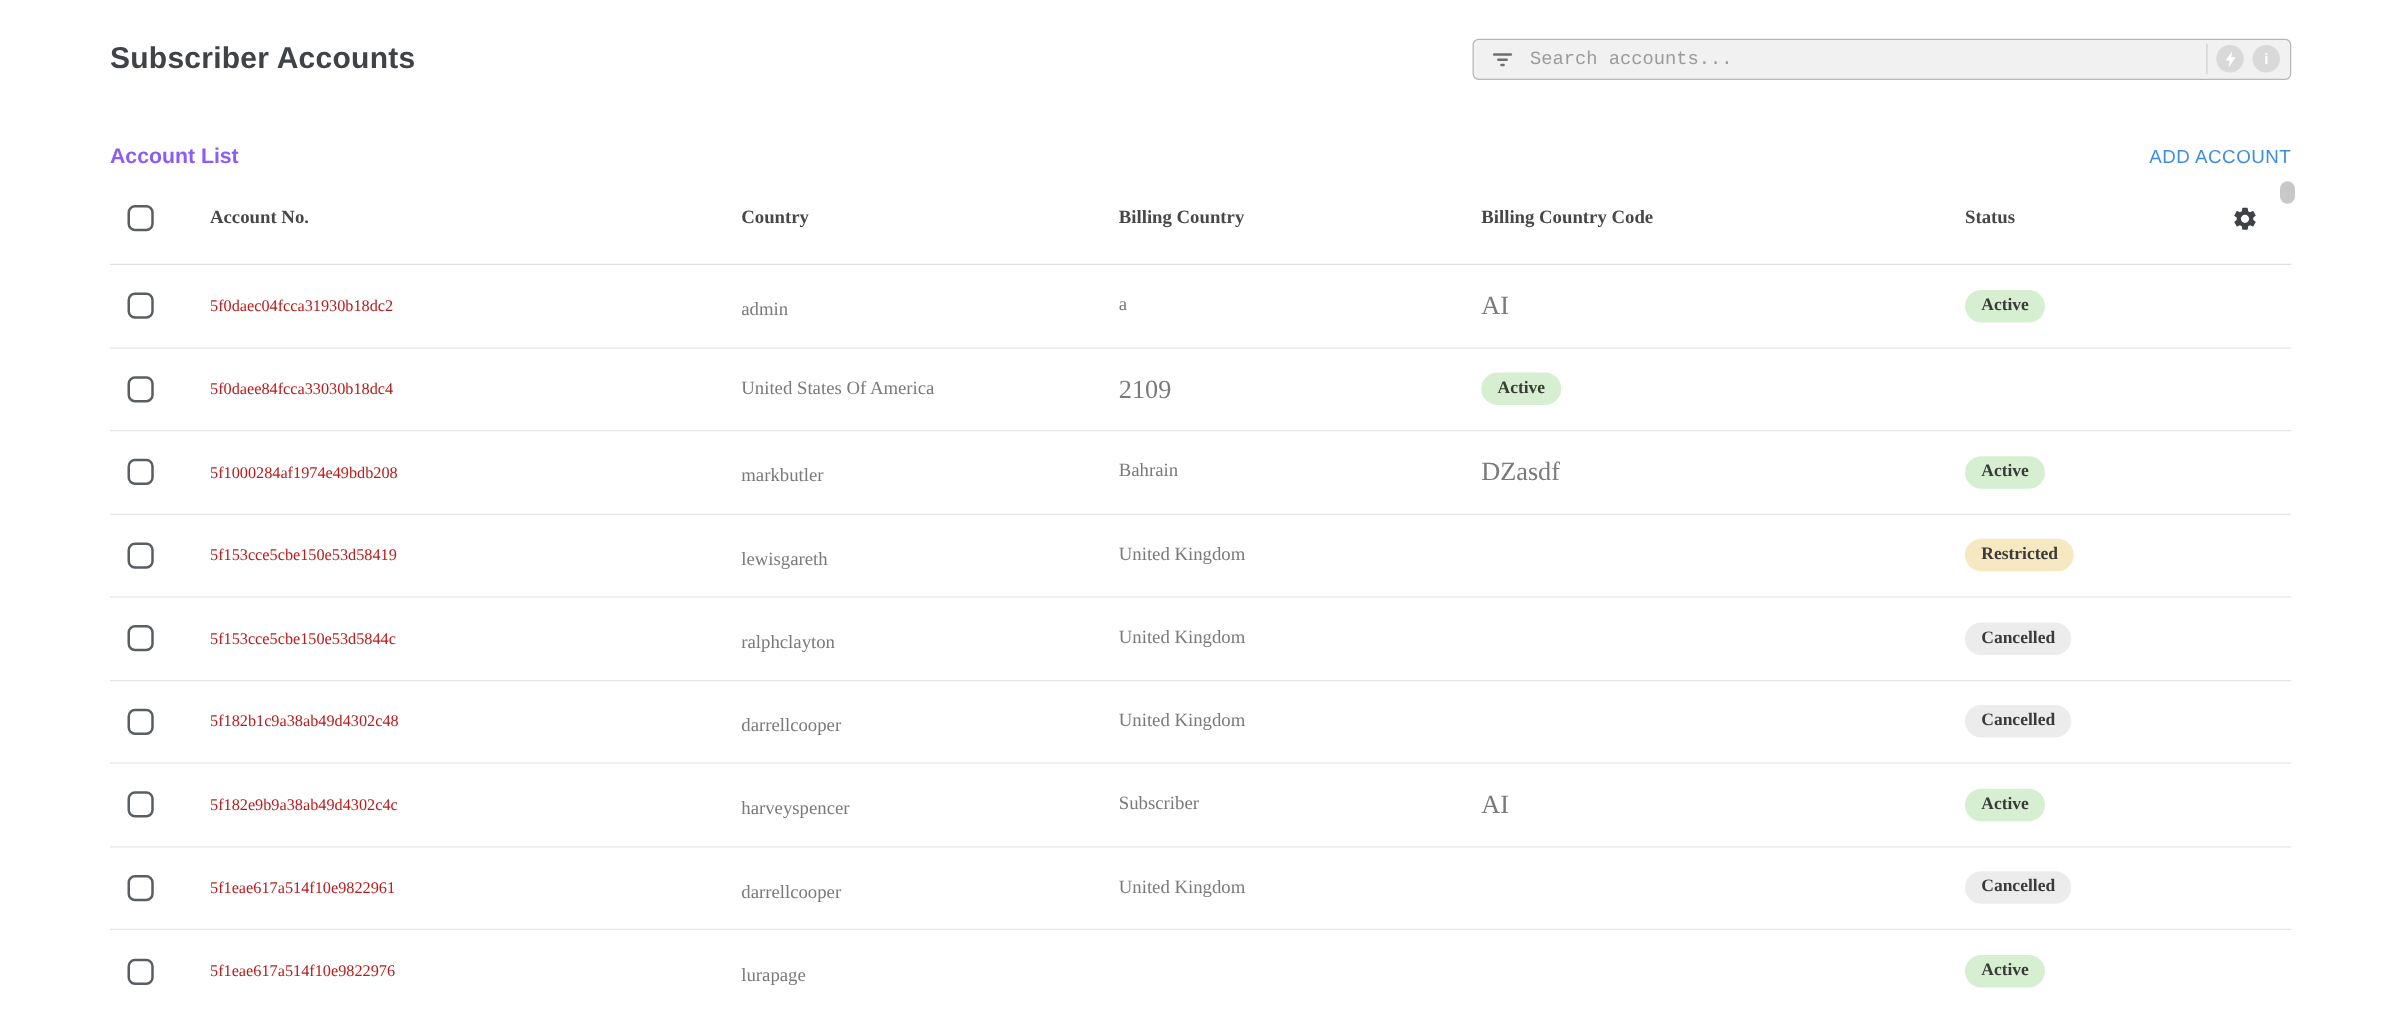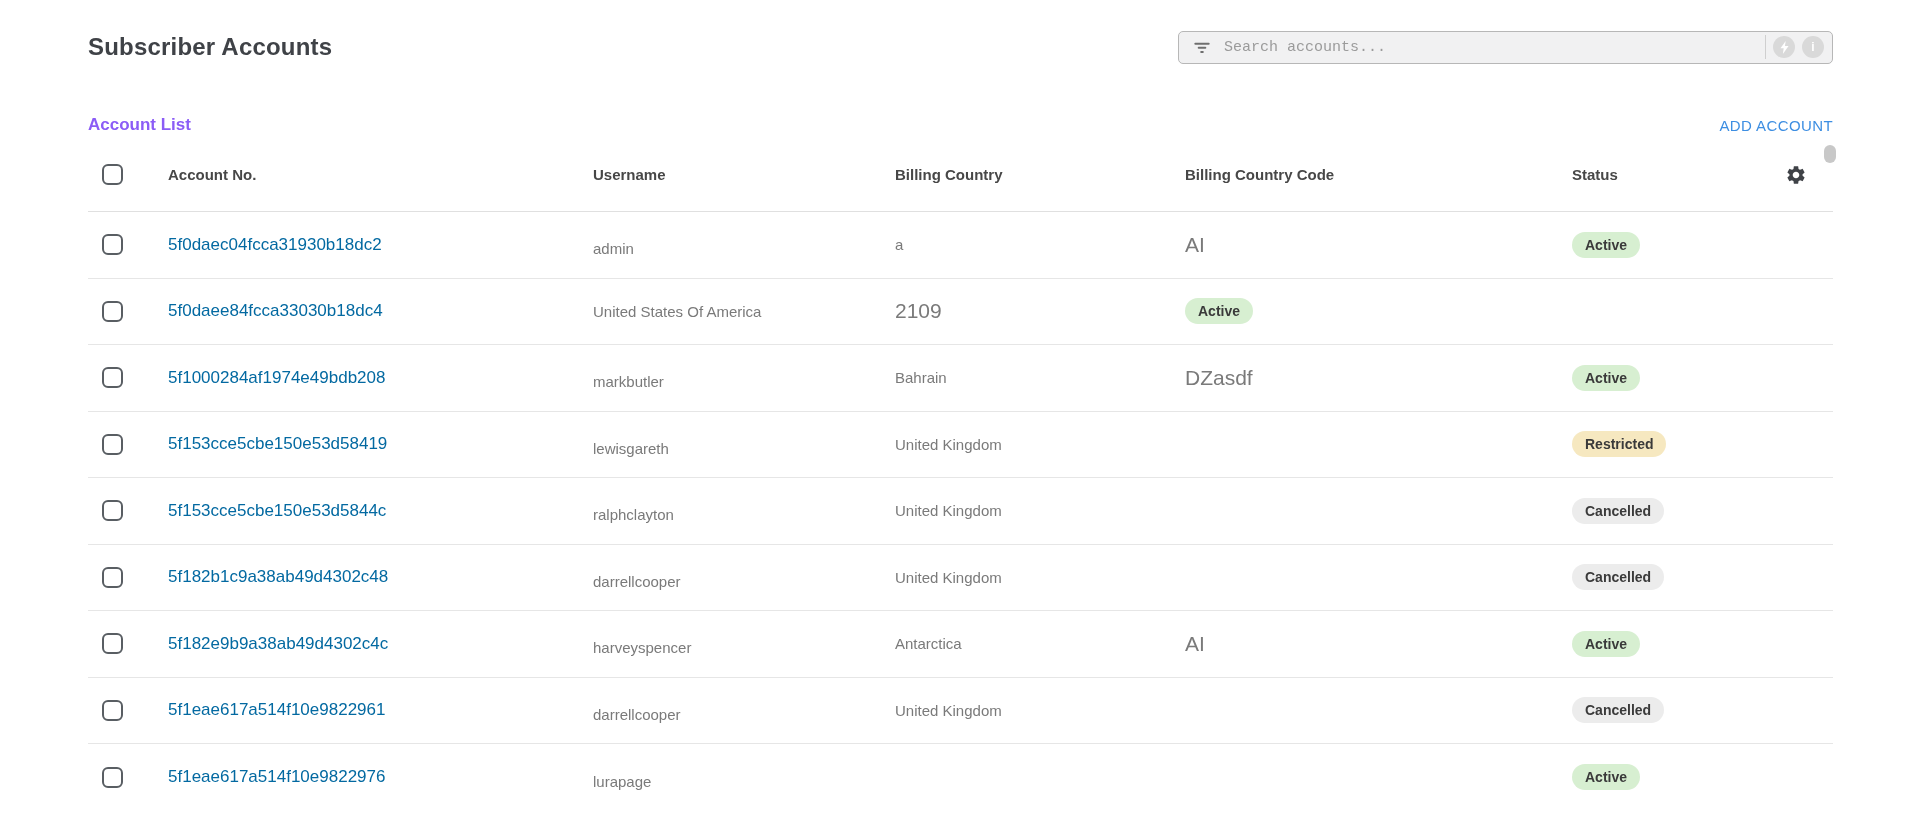--- a/index.html
+++ b/index.html
@@ -57,37 +57,38 @@
     font-size: 15px; font-weight: normal; color: var(--accent);
     letter-spacing: 0.4px; cursor: pointer; background: none; border: none;
     font-family: "Liberation Sans", sans-serif; padding: 0; margin-left: 20px;
   }
 
   
   .grid-row {
     display: grid;
     grid-template-columns: 80px 425px 302px 290px 387px 213px 48px;
     align-items: center;
+    font-family: Liberation Serif, serif;
   }
   .table-header {
     height: 74px;
     border-bottom: 1px solid #e0e0e0;
     font-size: 15px; font-weight: bold; color: #474747;
   }
   .data-row {
     height: 66.5px;
     border-bottom: 1px solid #e6e6e6;
   }
   .data-row:last-child { border-bottom: none; }
   .checkbox {
     width: 21px; height: 21px;
     border: 2px solid #595e63; border-radius: 6px;
     background: #fff; margin-left: 14px; cursor: pointer;
   }
-  .cell-account { color: #0369a1; font-size: 17px; }
+  .cell-account { color: #b91c1c; font-size: 13px; }
   .cell-user { color: #7a7a7a; font-size: 15px; padding-top: 8px; }
   .cell-country { color: #7a7a7a; font-size: 15px; }
   .cell-code { color: #7a7a7a; font-size: 21px; }
   .badge {
     display: inline-block; padding: 5px 13px; border-radius: 14px;
     font-size: 14px; font-weight: bold; color: #3a3a3a; white-space: nowrap;
   }
   .badge-active { background: var(--active-bg); }
   .badge-restricted { background: var(--restricted-bg); }
   .badge-cancelled { background: var(--cancelled-bg); }
@@ -133,21 +134,21 @@
   <div class="list-bar">
     <div class="list-heading">Account List</div>
     <button class="add-account">ADD ACCOUNT</button>
   </div>
 
   <div class="grid-row table-header">
     <div>
       <div class="checkbox"></div>
     </div>
     <div>Account No.</div>
-    <div>Username</div>
+    <div>Country</div>
     <div>Billing Country</div>
     <div>Billing Country Code</div>
     <div>Status</div>
     <div class="gear-cell">
       <button class="gear-btn">
         <svg width="22" height="22" viewBox="0 0 24 24" fill="#3f4247">
             <path d="M19.14,12.94c0.04-0.3,0.06-0.61,0.06-0.94c0-0.32-0.02-0.64-0.07-0.94l2.03-1.58c0.18-0.14,0.23-0.41,0.12-0.61 l-1.92-3.32c-0.12-0.22-0.37-0.29-0.59-0.22l-2.39,0.96c-0.5-0.38-1.03-0.7-1.62-0.94L14.4,2.81c-0.04-0.24-0.24-0.41-0.48-0.41 h-3.84c-0.24,0-0.43,0.17-0.47,0.41L9.25,5.35C8.66,5.59,8.12,5.92,7.63,6.29L5.24,5.33c-0.22-0.08-0.47,0-0.59,0.22L2.74,8.87 C2.62,9.08,2.66,9.34,2.86,9.48l2.03,1.58C4.84,11.36,4.8,11.69,4.8,12s0.02,0.64,0.07,0.94l-2.03,1.58 c-0.18,0.14-0.23,0.41-0.12,0.61l1.92,3.32c0.12,0.22,0.37,0.29,0.59,0.22l2.39-0.96c0.5,0.38,1.03,0.7,1.62,0.94l0.36,2.54 c0.05,0.24,0.24,0.41,0.48,0.41h3.84c0.24,0,0.44-0.17,0.47-0.41l0.36-2.54c0.59-0.24,1.13-0.56,1.62-0.94l2.39,0.96 c0.22,0.08,0.47,0,0.59-0.22l1.92-3.32c0.12-0.22,0.07-0.47-0.12-0.61L19.14,12.94z M12,15.6c-1.98,0-3.6-1.62-3.6-3.6 s1.62-3.6,3.6-3.6s3.6,1.62,3.6,3.6S13.98,15.6,12,15.6z"></path>
           </svg>
       </button>
     </div>
@@ -236,21 +237,21 @@
     </div>
     <div></div>
   </div>
 
   <div class="grid-row data-row">
     <div>
       <div class="checkbox"></div>
     </div>
     <div class="cell-account">5f182e9b9a38ab49d4302c4c</div>
     <div class="cell-user">harveyspencer</div>
-    <div class="cell-country">Antarctica</div>
+    <div class="cell-country">Subscriber</div>
     <div class="cell-code">AI</div>
     <div>
       <span class="badge badge-active">Active</span>
     </div>
     <div></div>
   </div>
 
   <div class="grid-row data-row">
     <div>
       <div class="checkbox"></div>

